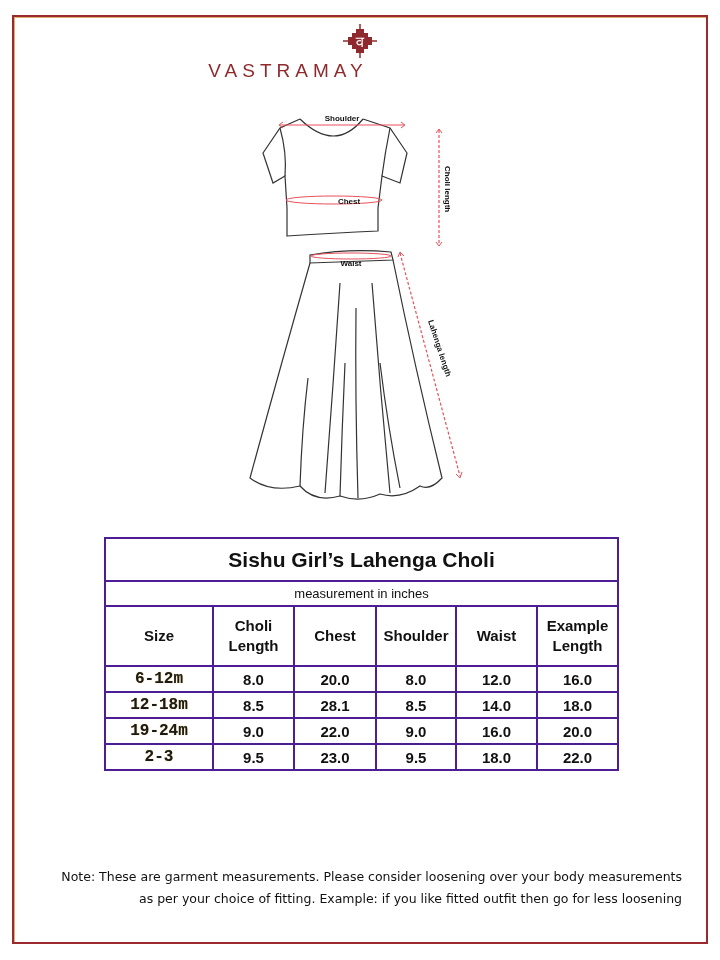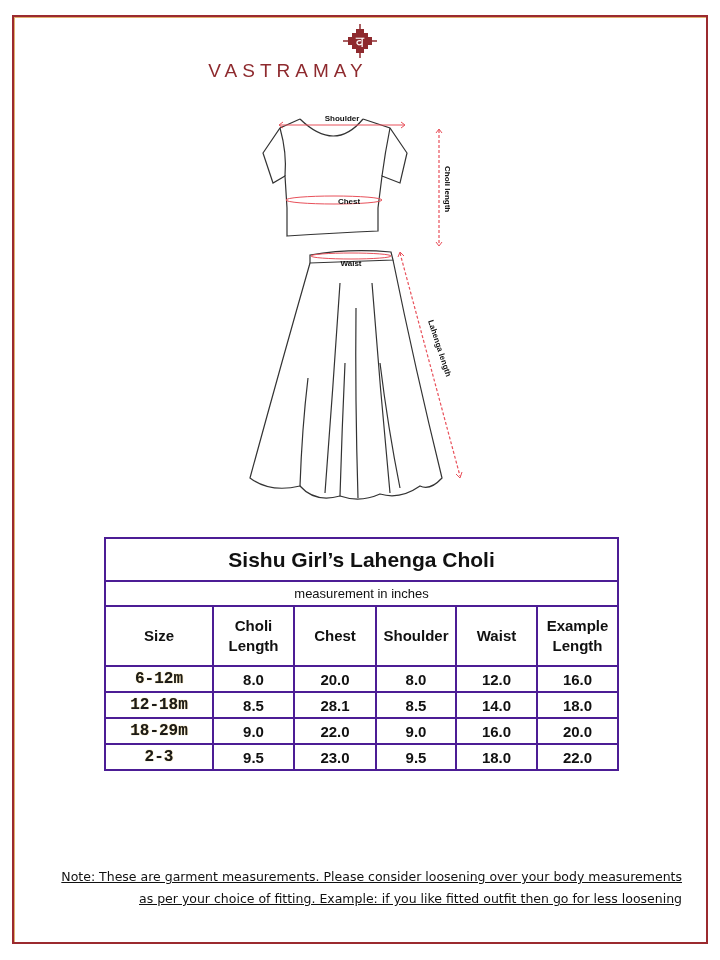--- a/index.html
+++ b/index.html
@@ -8,21 +8,21 @@
     .logo { position: absolute; left: 343px; top: 24px; width: 34px; height: 34px; }
     .brand { position: absolute; left: 0; width: 576px; top: 60px; text-align: center; color: #8e2a2e; font-family: "Liberation Sans", sans-serif; font-size: 19px; letter-spacing: 5px; font-weight: normal; }
     .diagram { position: absolute; left: 230px; top: 108px; width: 260px; height: 400px; }
     .size-table { position: absolute; left: 104px; top: 537px; width: 513px; border-collapse: collapse; table-layout: fixed; }
     .size-table td, .size-table th { border: 2px solid #4c1d95; text-align: center; color: #111; padding: 0; }
     .title-cell { height: 41px; font-size: 21px; font-weight: bold; }
     .sub-cell { height: 23px; font-size: 13px; font-weight: normal; color: #222; }
     .hdr th { height: 58px; font-size: 15px; font-weight: bold; line-height: 20px; }
     .data td { height: 24px; font-size: 15px; font-weight: bold; }
     .data td.size { font-family: Liberation Mono, monospace; font-size: 16px; color: #1a1a1a; text-shadow: 0 0 1px #c9a23a; }
-    .note { position: absolute; left: 20px; width: 662px; top: 866px; text-align: right; font-family: "DejaVu Sans", sans-serif; font-size: 12.5px; line-height: 22px; color: #111; text-decoration: underline; }
+    .note { position: absolute; left: 20px; width: 662px; top: 866px; text-align: right; font-family: "DejaVu Sans", sans-serif; font-size: 12.5px; line-height: 22px; color: #111; }
   </style>
 </head>
 <body>
 
 <div class="frame"></div>
 
 <svg class="logo" viewBox="0 0 34 34">
   <line x1="17" y1="0" x2="17" y2="34" stroke="#8e2a2e" stroke-width="1.5"></line>
   <line x1="0" y1="17" x2="34" y2="17" stroke="#8e2a2e" stroke-width="1.5"></line>
   <polygon points="13,5 21,5 21,9 25,9 25,13 29,13 29,21 25,21 25,25 21,25 21,29 13,29 13,25 9,25 9,21 5,21 5,13 9,13 9,9 13,9" fill="#8e2a2e"></polygon>
@@ -116,21 +116,21 @@
   </tr>
   <tr class="data">
     <td class="size">12-18m</td>
     <td>8.5</td>
     <td>28.1</td>
     <td>8.5</td>
     <td>14.0</td>
     <td>18.0</td>
   </tr>
   <tr class="data">
-    <td class="size">18-29m</td>
+    <td class="size">19-24m</td>
     <td>9.0</td>
     <td>22.0</td>
     <td>9.0</td>
     <td>16.0</td>
     <td>20.0</td>
   </tr>
   <tr class="data">
     <td class="size">2-3</td>
     <td>9.5</td>
     <td>23.0</td>

